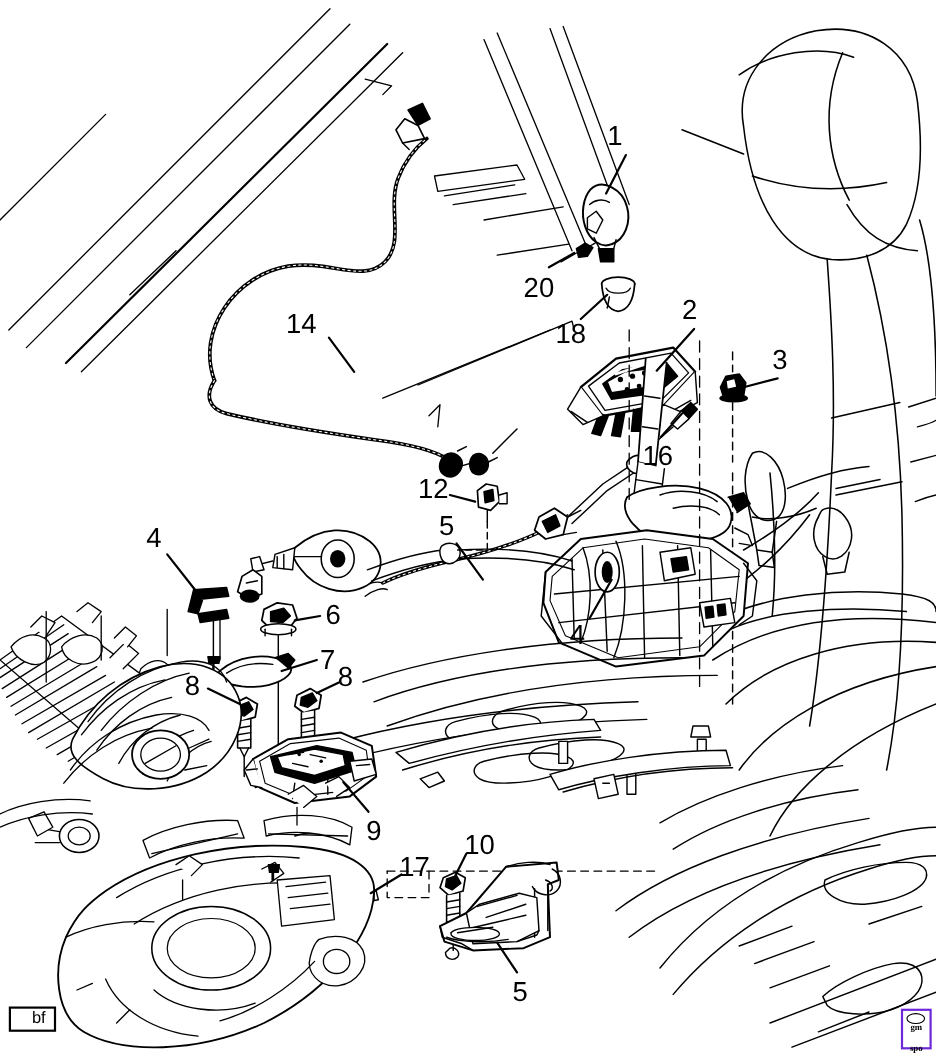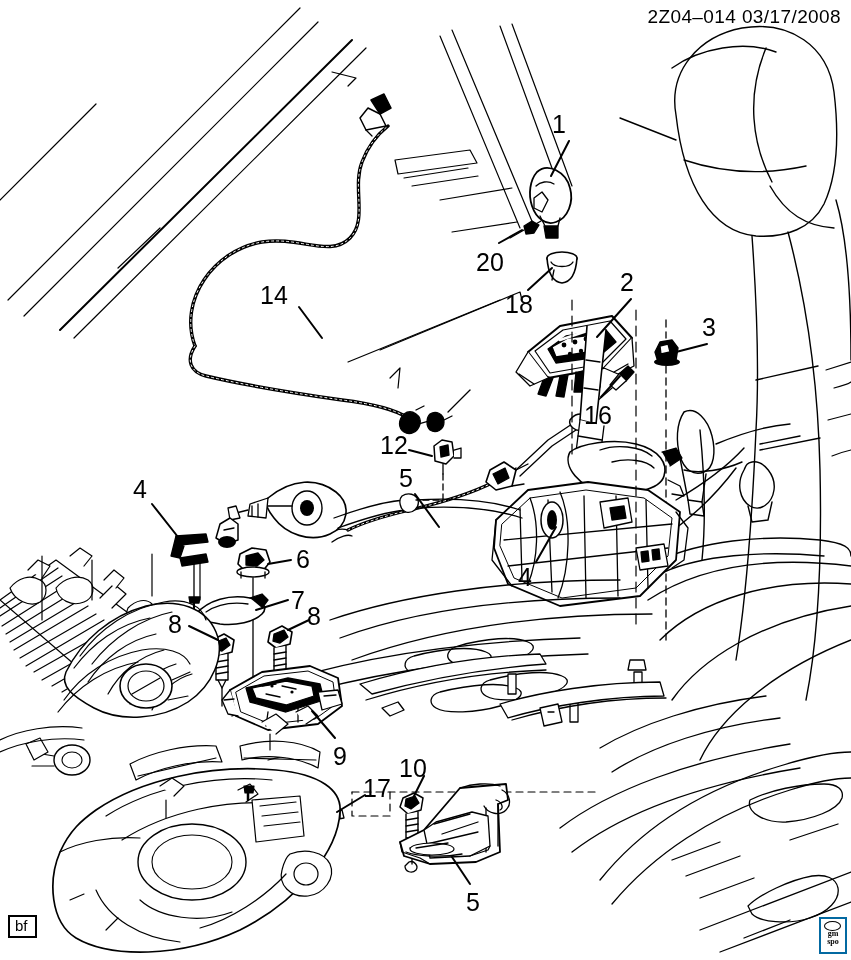--- a/index.html
+++ b/index.html
@@ -3,39 +3,38 @@
 <meta charset="utf-8">
 <style>
   html,body{margin:0;padding:0;background:#ffffff;}
   body{width:851px;height:960px;overflow:hidden;
        font-family:"Liberation Sans", sans-serif;color:#000;}
   #sheet{position:relative;width:851px;height:960px;background:#fff;}
   #art{position:absolute;left:0;top:0;width:851px;height:960px;}
   .hdr{position:absolute;right:10px;top:6px;font-size:19px;letter-spacing:.4px;
        font-family:"Liberation Sans", sans-serif;white-space:nowrap;}
   .stampbf{position:absolute;left:8px;top:915px;border:2px solid #000;
-       padding:1px 7px 2px 5px;font-size:15px;line-height:1.05;background:#fff;}
+       padding:1px 7px 2px 19px;font-size:15px;line-height:1.05;background:#fff;}
   .gmspo{position:absolute;left:819px;top:917px;width:24px;height:33px;
-       border:2px solid #0369a1;background:#fff;}
+       border:2px solid #6d28d9;background:#fff;}
   .gmspo .el{position:absolute;left:3px;top:2px;width:15px;height:8px;
        border:1.5px solid #000;border-radius:50%;background:#fff;}
   .gmspo .t1,.gmspo .t2{position:absolute;left:0;width:100%;text-align:center;
        font-size:8px;line-height:8px;font-weight:bold;
        font-family:"Liberation Serif", serif;}
   .gmspo .t1{top:11px;}
-  .gmspo .t2{top:19px;font-family:Liberation Serif, serif;}
+  .gmspo .t2{top:30px;font-family:Liberation Serif, serif;}
   .num{position:absolute;font-size:25px;font-family:"Liberation Sans", sans-serif;
        line-height:1;white-space:nowrap;}
 </style>
 </head>
 <body>
 
 <div id="sheet">
 
-  <div class="hdr">2Z04–014  03/17/2008</div>
 
   <svg id="art" viewBox="0 0 851 960" xmlns="http://www.w3.org/2000/svg">
     <g fill="none" stroke="#000" stroke-width="1.3" stroke-linecap="round" stroke-linejoin="round">
 
       <g stroke-width="1.2">
         <path d="M8,300 L300,8"></path>
         <path d="M24,316 L318,22"></path>
         <path d="M60,330 L352,40" stroke-width="2"></path>
         <path d="M74,338 L366,48"></path>
         <path d="M118,268 L160,228"></path>
@@ -575,21 +574,21 @@
   <div class="num" style="left:552px;top:112px">1</div>
   <div class="num" style="left:620px;top:270px">2</div>
   <div class="num" style="left:702px;top:315px">3</div>
   <div class="num" style="left:518px;top:565px">4</div>
   <div class="num" style="left:399px;top:466px">5</div>
   <div class="num" style="left:296px;top:547px">6</div>
   <div class="num" style="left:291px;top:588px">7</div>
   <div class="num" style="left:168px;top:612px">8</div>
   <div class="num" style="left:307px;top:604px">8</div>
   <div class="num" style="left:333px;top:744px">9</div>
-  <div class="num" style="left:399px;top:756px">10</div>
+  <div class="num" style="left:422px;top:756px">10</div>
   <div class="num" style="left:466px;top:890px">5</div>
   <div class="num" style="left:363px;top:776px">17</div>
   <div class="num" style="left:133px;top:477px">4</div>
   <div class="num" style="left:260px;top:283px">14</div>
   <div class="num" style="left:380px;top:433px">12</div>
   <div class="num" style="left:584px;top:403px">16</div>
   <div class="num" style="left:505px;top:292px">18</div>
   <div class="num" style="left:476px;top:250px">20</div>
 
   <div class="stampbf">bf</div>

